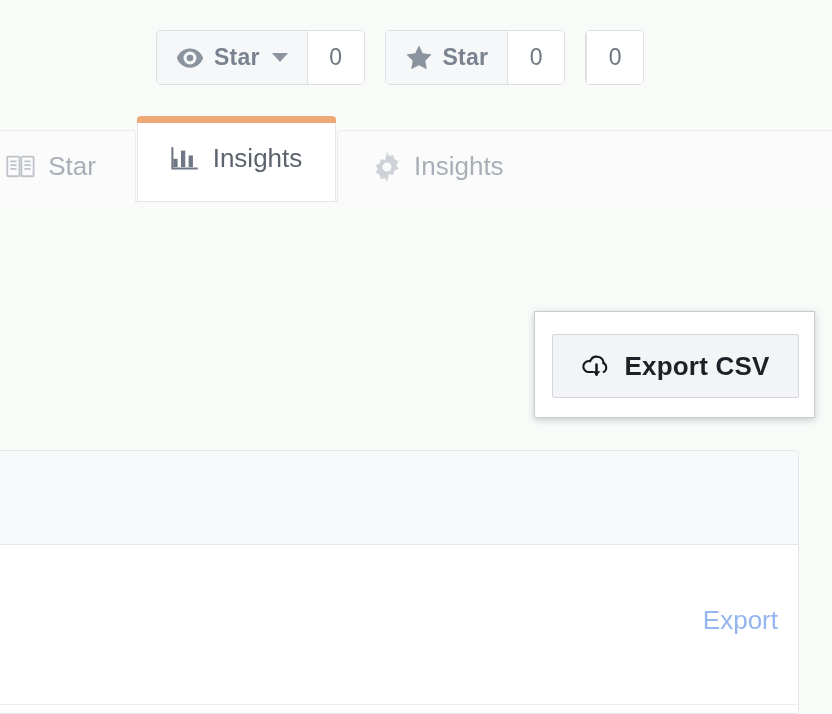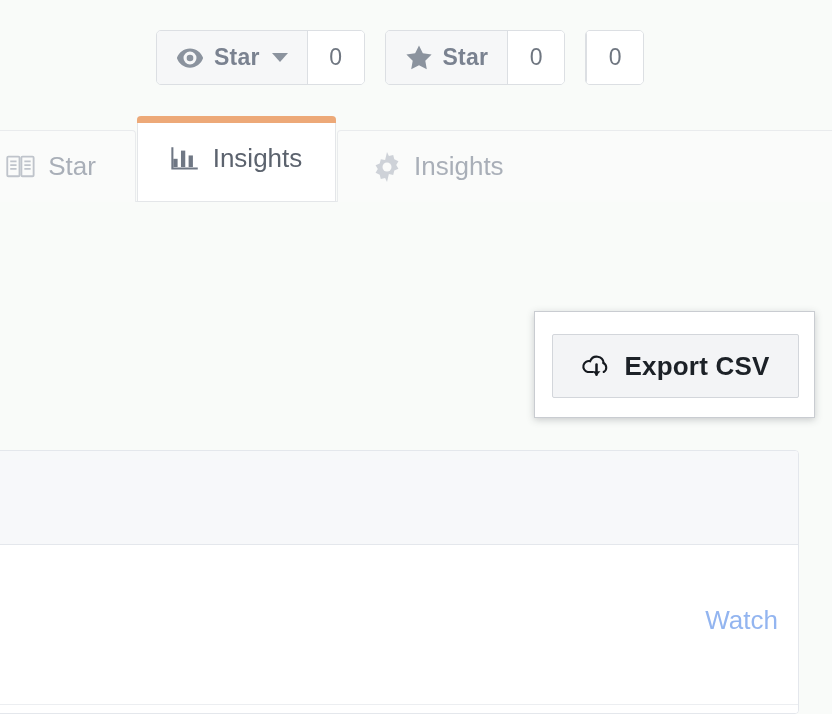--- a/index.html
+++ b/index.html
@@ -320,18 +320,18 @@
           <path d="M6.9 11.1l2.4 2.6 2.4-2.6z" fill="#15191f"></path>
         </svg>
       </span>
       <span>Export CSV</span>
     </div>
   </div>
 
   <div class="panel">
     <div class="panel-head"></div>
     <div class="panel-row">
-      <a class="row-link">Watch</a>
+      <a class="row-link">Export</a>
     </div>
     <div class="panel-row-tail"></div>
   </div>
 
 </div>
 
 </body></html>

